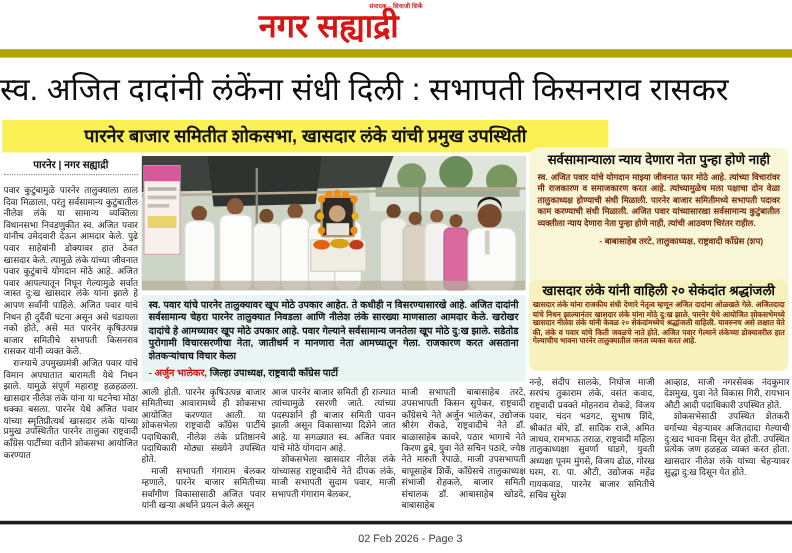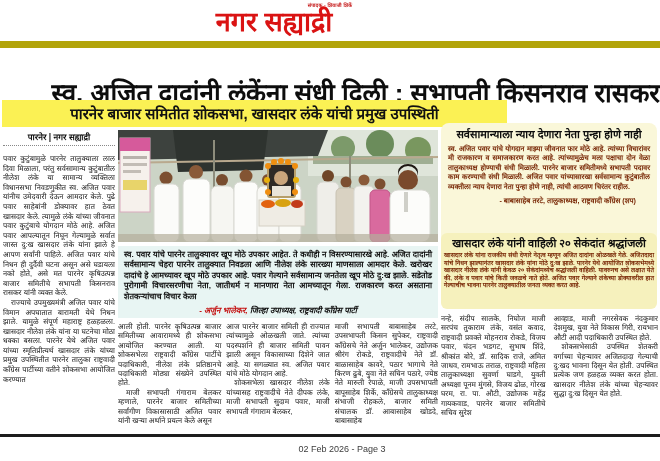--- a/index.html
+++ b/index.html
@@ -12,44 +12,44 @@
   .abs { position:absolute; }
 
   
   .mast-tag { top:2px; left:0; width:660px; text-align:center;
     font-size:5px; color:#c41414; font-weight:bold; letter-spacing:.2px; }
   .mast-title { top:6px; left:0; width:548px; text-align:center;
     font-size:27px; line-height:32px; font-weight:800; color:#da1313; }
   .olive-bar { top:41px; left:0; width:660px; height:7px; background:#b2a40a; }
 
   
-  .headline { top:52px; left:0; width:660px; height:44px; text-align:right;
-    font-size:26px; line-height:44px; font-weight:700; color:#0d0d0d;
-    white-space:nowrap; overflow:hidden;margin-top:19px; }
+  .headline { top:52px; left:0; width:660px; height:44px; text-align:left;
+    font-size:26px; line-height:44px; font-weight:400; color:#0d0d0d;
+    white-space:nowrap; overflow:hidden; }
   .subheadline { top:100px; left:2px; width:505px; height:27px;
     background:#fbf154; text-align:center; font-size:15px; line-height:27px;
     font-weight:800; color:#111; white-space:nowrap; overflow:hidden; }
 
   
   .left-col { top:131px; left:3px; width:112px; height:278px; overflow:hidden; }
   .dateline { text-align:center; font-size:8.5px; font-weight:800; color:#111;
     padding-bottom:3px; border-bottom:1px dotted #888; margin-bottom:8px; }
   .bodytext { font-size:7.4px; line-height:9.6px; text-align:justify; color:#141414; }
   .bodytext.indent { text-indent:8px; }
 
   
   .photo { top:130px; left:118px; width:320px; height:112px; overflow:hidden;
     background:#cdd5c8; }
 
   
   .caption-box { top:246px; left:118px; width:320px; height:72px;
     background:#e8f5f3; padding:4px 6px 2px 6px; overflow:hidden; }
   .caption-text { font-size:8px; line-height:10.4px; font-weight:700;
     text-align:justify; color:#101010; }
-  .caption-byline { text-align:center; font-size:8px; font-weight:800; margin-top:2px;font-style:italic; }
+  .caption-byline { font-size:8px; font-weight:800; margin-top:2px; }
   .caption-byline .name { color:#c41212; }
   .caption-byline .role { color:#101010; }
 
   
   .box1 { top:97px; left:441px; width:216px; height:129px; background:#faf7d9;
     border-radius:8px; padding:4px 7px; overflow:hidden;margin-top:26px; }
   .box2 { top:233px; left:441px; width:216px; height:76px; background:#f6f1bd;
     border-radius:6px; padding:3px 3px; overflow:hidden; }
   .box-title { text-align:center; font-weight:800; color:#0d0d0d;
     white-space:nowrap; overflow:hidden; }
@@ -205,21 +205,21 @@
     <div class="box-title">खासदार लंके यांनी वाहिली २० सेकंदांत श्रद्धांजली</div>
     <div class="box-body">खासदार लंके यांना राजकीय संधी देणारे नेतृत्व म्हणून अजित दादांना ओळखले गेले. अजितदादा यांचे निधन झाल्यानंतर खासदार लंके यांना मोठे दु:ख झाले. पारनेर येथे आयोजित शोकसभेमध्ये खासदार नीलेश लंके यांनी केवळ २० सेकंदांमध्येच श्रद्धांजली वाहिली. यावरुनच असे लक्षात येते की, लंके व पवार यांचे किती जवळचे नाते होते. अजित पवार गेल्याने लंकेच्या डोक्यावरील हात गेल्याचीच भावना पारनेर तालुक्यातील जनता व्यक्त करत आहे.</div>
   </div>
 
   <div class="abs cols-mid">
     <div class="ncol">
       <div>आली होती. पारनेर कृषिउत्पन्न बाजार समितीच्या आवारामध्ये ही शोकसभा आयोजित करण्यात आली. या शोकसभेला राष्ट्रवादी काँग्रेस पार्टीचे पदाधिकारी, नीलेश लंके प्रतिष्ठानचे पदाधिकारी मोठ्या संख्येने उपस्थित होते.</div>
       <div class="p2">माजी सभापती गंगाराम बेलकर म्हणाले, पारनेर बाजार समितीच्या सर्वांगीण विकासासाठी अजित पवार यांनी खऱ्या अर्थाने प्रयत्न केले असून</div>
     </div>
     <div class="ncol">
-      <div>आज पारनेर बाजार समिती ही राज्यात त्यांच्यामुळे ओळखली जाते. त्यांच्या पदस्पर्शाने ही बाजार समिती पावन झाली असून विकासाच्या दिशेने जात आहे. या सगळ्यात स्व. अजित पवार यांचे मोठे योगदान आहे.</div>
+      <div>आज पारनेर बाजार समिती ही राज्यात त्यांच्यामुळे रसरणी जाते. त्यांच्या पदस्पर्शाने ही बाजार समिती पावन झाली असून विकासाच्या दिशेने जात आहे. या सगळ्यात स्व. अजित पवार यांचे मोठे योगदान आहे.</div>
       <div class="p2">शोकसभेला खासदार नीलेश लंके यांच्यासह राष्ट्रवादीचे नेते दीपक लंके, माजी सभापती सुदाम पवार, माजी सभापती गंगाराम बेलकर,</div>
     </div>
     <div class="ncol">
       <div>माजी सभापती बाबासाहेब तरटे, उपसभापती किसन सुपेकर, राष्ट्रवादी काँग्रेसचे नेते अर्जुन भालेकर, उद्योजक श्रीरंग रोकडे, राष्ट्रवादीचे नेते डॉ. बाळासाहेब कावरे, पठार भागाचे नेते किरण ढुबे, युवा नेते सचिन पठारे, ज्येष्ठ नेते मारुती रेपाळे, माजी उपसभापती बापूसाहेब शिर्के, काँग्रेसचे तालुकाध्यक्ष संभाजी रोहकले, बाजार समिती संचालक डॉ. आबासाहेब खोडदे, बाबासाहेब</div>
     </div>
   </div>
 
   <div class="abs cols-right">
     <div class="ncol">
       <div>नन्हे, संदीप सालके, निघोज माजी सरपंच तुकाराम लंके, वसंत कवाद, राष्ट्रवादी प्रवक्ते मोहनराव रोकडे, विजय पवार, चंदन भडगट, सुभाष शिंदे, श्रीकांत बोरे, डॉ. सादिक राजे, अमित जाधव, रामभाऊ तराळ, राष्ट्रवादी महिला तालुकाध्यक्षा सुवर्णा घाडगे, युवती अध्यक्षा पूनम मुंगसे, विजय ढोळ, गोरख घरम, रा. पा. औटी, उद्योजक महेंद्र गायकवाड, पारनेर बाजार समितीचे सचिव सुरेश</div>

